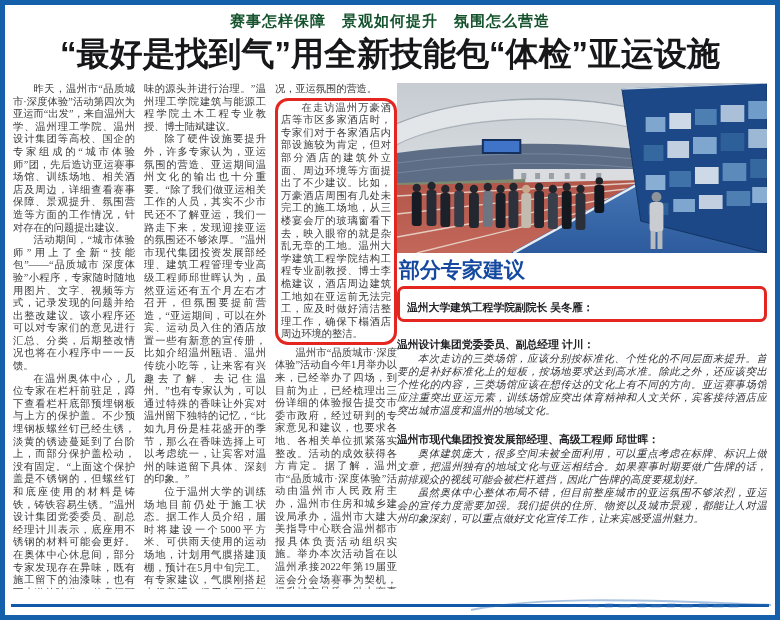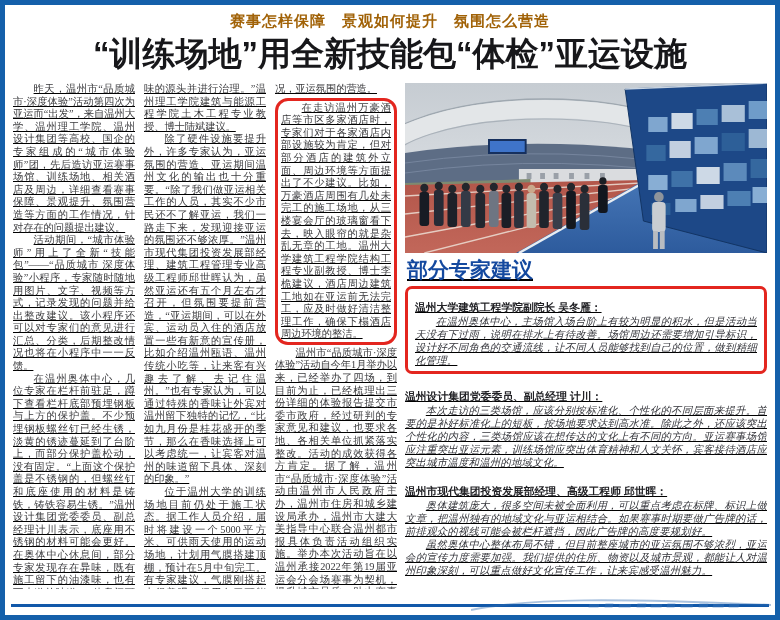--- a/index.html
+++ b/index.html
@@ -5,28 +5,28 @@
   html,body{margin:0;padding:0;background:#e9e9e9;}
   .page{
     width:780px;height:620px;box-sizing:border-box;margin:0 auto;
     border:5px solid #1460aa;background:#ffffff;position:relative;overflow:hidden;
     font-family:"Liberation Serif","DejaVu Serif",serif;
   }
   
   .masthead{text-align:center;padding-top:7px;}
   .kicker{
     font-family:"Liberation Sans","DejaVu Sans",sans-serif;
-    font-size:15px;font-weight:600;color:#a16207;letter-spacing:1px;
+    font-size:15px;font-weight:600;color:#14532d;letter-spacing:1px;
   }
   .headline{
     font-family:"Liberation Sans","DejaVu Sans",sans-serif;
     font-size:33px;font-weight:900;color:#17171a;margin:3px 0 0;line-height:40px;
   }
   
-  .content{display:flex;gap:8px;padding:9px 8px 0 8px;height:506px;text-decoration:underline;}
+  .content{display:flex;gap:0;padding:9px 8px 0 8px;height:506px;}
   .article{display:flex;gap:9px;width:384px;flex:none;}
   .col{width:122px;overflow:hidden;text-align:justify;}
   .col p{
     margin:0;font-size:10.3px;line-height:12.6px;color:#3b3b3e;
     text-indent:2em;letter-spacing:-0.1px;
   }
   .col p.noindent{text-indent:0;}
   .redbox-article{
     border:3px solid #e3261f;border-radius:13px;padding:1px 3px;margin:2px 0;
   }
@@ -58,21 +58,21 @@
     position:absolute;right:4px;bottom:1px;width:300px;height:18px;opacity:.75;
   }
 </style>
 </head>
 <body>
 
 <div class="page">
 
   <div class="masthead">
     <div class="kicker">赛事怎样保障　景观如何提升　氛围怎么营造</div>
-    <h1 class="headline">“训练场地”用全新技能包“体检”亚运设施</h1>
+    <h1 class="headline">“最好是找到气”用全新技能包“体检”亚运设施</h1>
   </div>
 
   <div class="content">
 
     <div class="article">
       <div class="col">
         <p>昨天，温州市“品质城市·深度体验”活动第四次为亚运而“出发”，来自温州大学、温州理工学院、温州设计集团等高校、国企的专家组成的“城市体验师”团，先后造访亚运赛事场馆、训练场地、相关酒店及周边，详细查看赛事保障、景观提升、氛围营造等方面的工作情况，针对存在的问题提出建议。</p>
         <p>活动期间，“城市体验师”用上了全新“技能包”——“品质城市 深度体验”小程序，专家随时随地用图片、文字、视频等方式，记录发现的问题并给出整改建议。该小程序还可以对专家们的意见进行汇总、分类，后期整改情况也将在小程序中一一反馈。</p>
         <p>在温州奥体中心，几位专家在栏杆前驻足，蹲下查看栏杆底部预埋钢板与上方的保护盖。不少预埋钢板螺丝钉已经生锈，淡黄的锈迹蔓延到了台阶上，而部分保护盖松动，没有固定。“上面这个保护盖是不锈钢的，但螺丝钉和底座使用的材料是铸铁，铸铁容易生锈。”温州设计集团党委委员、副总经理计川表示，底座用不锈钢的材料可能会更好。在奥体中心休息间，部分专家发现存在异味，既有施工留下的油漆味，也有下水道的味道。“休息间可能不好通风，最好是找到气</p>
       </div>
@@ -242,21 +242,20 @@
             <rect x="257" y="148" width="5" height="18" fill="#b8bcc1"></rect>
             <rect x="264" y="148" width="5" height="18" fill="#b8bcc1"></rect>
           </g>
         </g>
       </svg>
 
       <div class="sec-title">部分专家建议</div>
 
       <div class="expert boxed">
         <div class="name">温州大学建筑工程学院副院长 吴冬雁：</div>
-        <p>在温州奥体中心，主场馆入场台阶上有较为明显的积水，但是活动当天没有下过雨，说明在排水上有待改善。场馆周边还需要增加引导标识，设计好不同角色的交通流线，让不同人员能够找到自己的位置，做到精细化管理。</p>
       </div>
 
       <div class="expert">
         <div class="name">温州设计集团党委委员、副总经理 计川：</div>
         <p>本次走访的三类场馆，应该分别按标准化、个性化的不同层面来提升。首要的是补好标准化上的短板，按场地要求达到高水准。除此之外，还应该突出个性化的内容，三类场馆应该在想传达的文化上有不同的方向。亚运赛事场馆应注重突出亚运元素，训练场馆应突出体育精神和人文关怀，宾客接待酒店应突出城市温度和温州的地域文化。</p>
       </div>
 
       <div class="expert">
         <div class="name">温州市现代集团投资发展部经理、高级工程师 邱世晖：</div>
         <p>奥体建筑庞大，很多空间未被全面利用，可以重点考虑在标牌、标识上做文章，把温州独有的地域文化与亚运相结合。如果赛事时期要做广告牌的话，前排观众的视线可能会被栏杆遮挡，因此广告牌的高度要规划好。</p>

